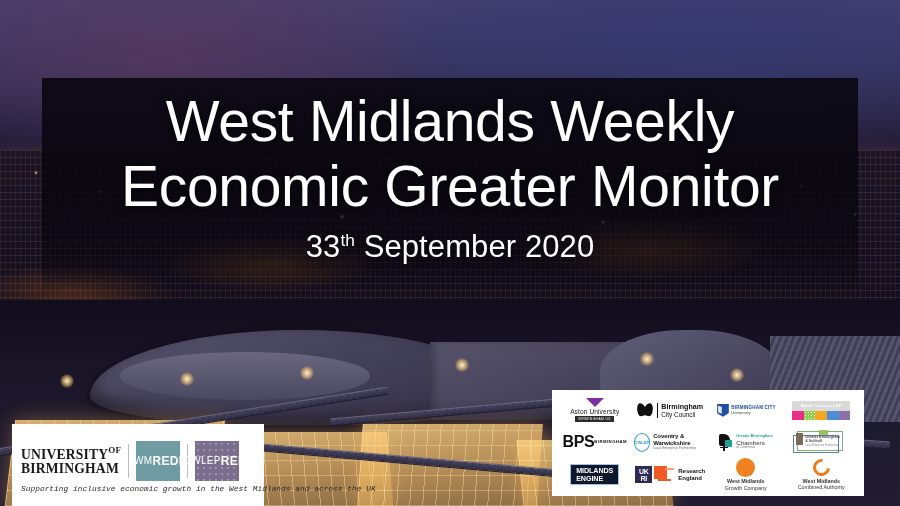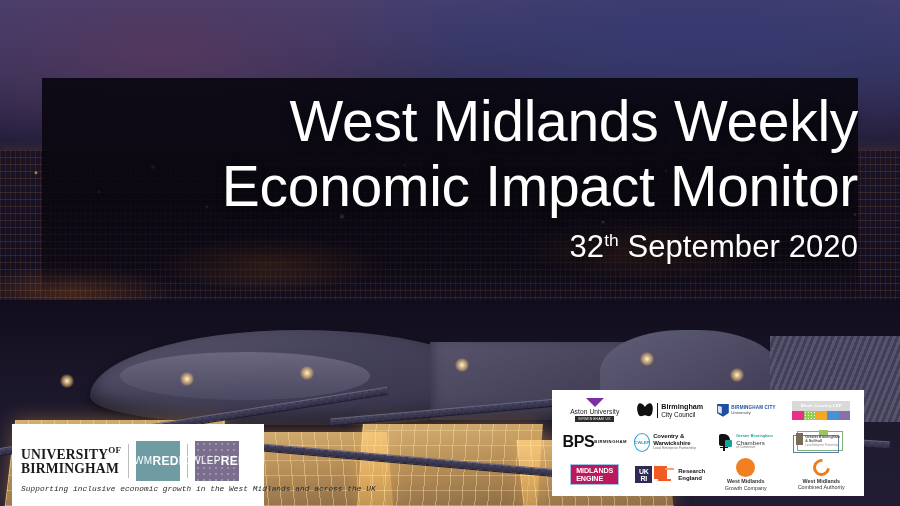--- a/index.html
+++ b/index.html
@@ -124,21 +124,21 @@
 
   
   .overlay-band {
     position:absolute; left:42px; top:78px; width:816px; height:222px;
     background:linear-gradient(180deg, rgba(8,6,14,.90) 0%, rgba(8,6,14,.86) 55%, rgba(8,6,14,.55) 85%, rgba(8,6,14,0) 100%);
   }
 
   
   .title-wrap {
     position:absolute; left:42px; top:82px; width:816px; height:210px;
-    display:flex; flex-direction:column; align-items:flex-end; justify-content:flex-start;
+    display:flex; flex-direction:column; align-items:center; justify-content:flex-start;
     text-align:center;
   }
   .title-line {
     color:#ffffff; font-weight:400; font-size:57px; line-height:1.03;
     letter-spacing:-.3px; white-space:nowrap;
     text-shadow:0 2px 10px rgba(0,0,0,.55);
   }
   .title-line.l1 { margin-top:10px; }
   .title-line.l2 { margin-top:6px; font-size:57px; }
   .subtitle {
@@ -255,21 +255,21 @@
   .gbslep { position:relative; width:56px; height:26px; }
   .gbslep .fr1 { position:absolute; left:4px; top:2px; width:46px; height:20px; border:1.6px solid #7fae7a; }
   .gbslep .fr2 { position:absolute; left:0px; top:6px; width:46px; height:18px; border:1.6px solid #5b7fa8; }
   .gbslep .blk { position:absolute; left:3px; top:4px; width:7px; height:12px; background:#7a6a58; }
   .gbslep .gr  { position:absolute; left:26px; top:1px; width:9px; height:5px; background:#9ac45f; }
   .gbslep-txt { position:absolute; left:12px; top:6px; line-height:1.2; }
   .gbslep-txt .a { font-size:3.6px; font-weight:700; color:#4a4a4a; }
   .gbslep-txt .b { font-size:2.6px; color:#888; }
 
   
-  .mideng { border:1.4px solid #9fc3e8; padding:2px 5px; background:#be185d; }
+  .mideng { border:1.4px solid #9fc3e8; padding:2px 5px; background:#0f172a; }
   .mideng div { color:#fff; font-size:7.2px; font-weight:700; line-height:1.06; letter-spacing:-.1px; }
 
   
   .ukri { display:flex; align-items:center; gap:2px; }
   .ukri-box { width:17px; height:17px; background:#2d2a56; color:#fff; display:flex; flex-direction:column;
     align-items:center; justify-content:center; line-height:1; }
   .ukri-box span { font-size:7px; font-weight:700; letter-spacing:-.3px; }
   .ukri-graphic { position:relative; width:22px; height:18px; }
   .ukri-graphic i { position:absolute; background:#f15a22; display:block; }
   .ukri-graphic i:nth-child(1){ left:0; top:0; width:13px; height:13px; }
@@ -328,22 +328,22 @@
     <div class="lamp l3"></div>
     <div class="lamp l4"></div>
     <div class="lamp l5"></div>
     <div class="lamp l6"></div>
   </div>
 
   <div class="overlay-band"></div>
 
   <div class="title-wrap">
     <div class="title-line l1">West Midlands Weekly</div>
-    <div class="title-line l2">Economic Impact Monitor</div>
-    <div class="subtitle"><span>32</span><sup>th</sup><span> September 2020</span></div>
+    <div class="title-line l2">Economic Greater Monitor</div>
+    <div class="subtitle"><span>33</span><sup>th</sup><span> September 2020</span></div>
   </div>
 
   <div class="uob-panel">
     <div class="uob-row">
       <div class="uob-name">
         <div class="ln1"><span>UNIVERSITY</span><sup>OF</sup></div>
         <div class="ln2">BIRMINGHAM</div>
       </div>
       <div class="vrule"></div>
       <div class="redi-tile wm">

